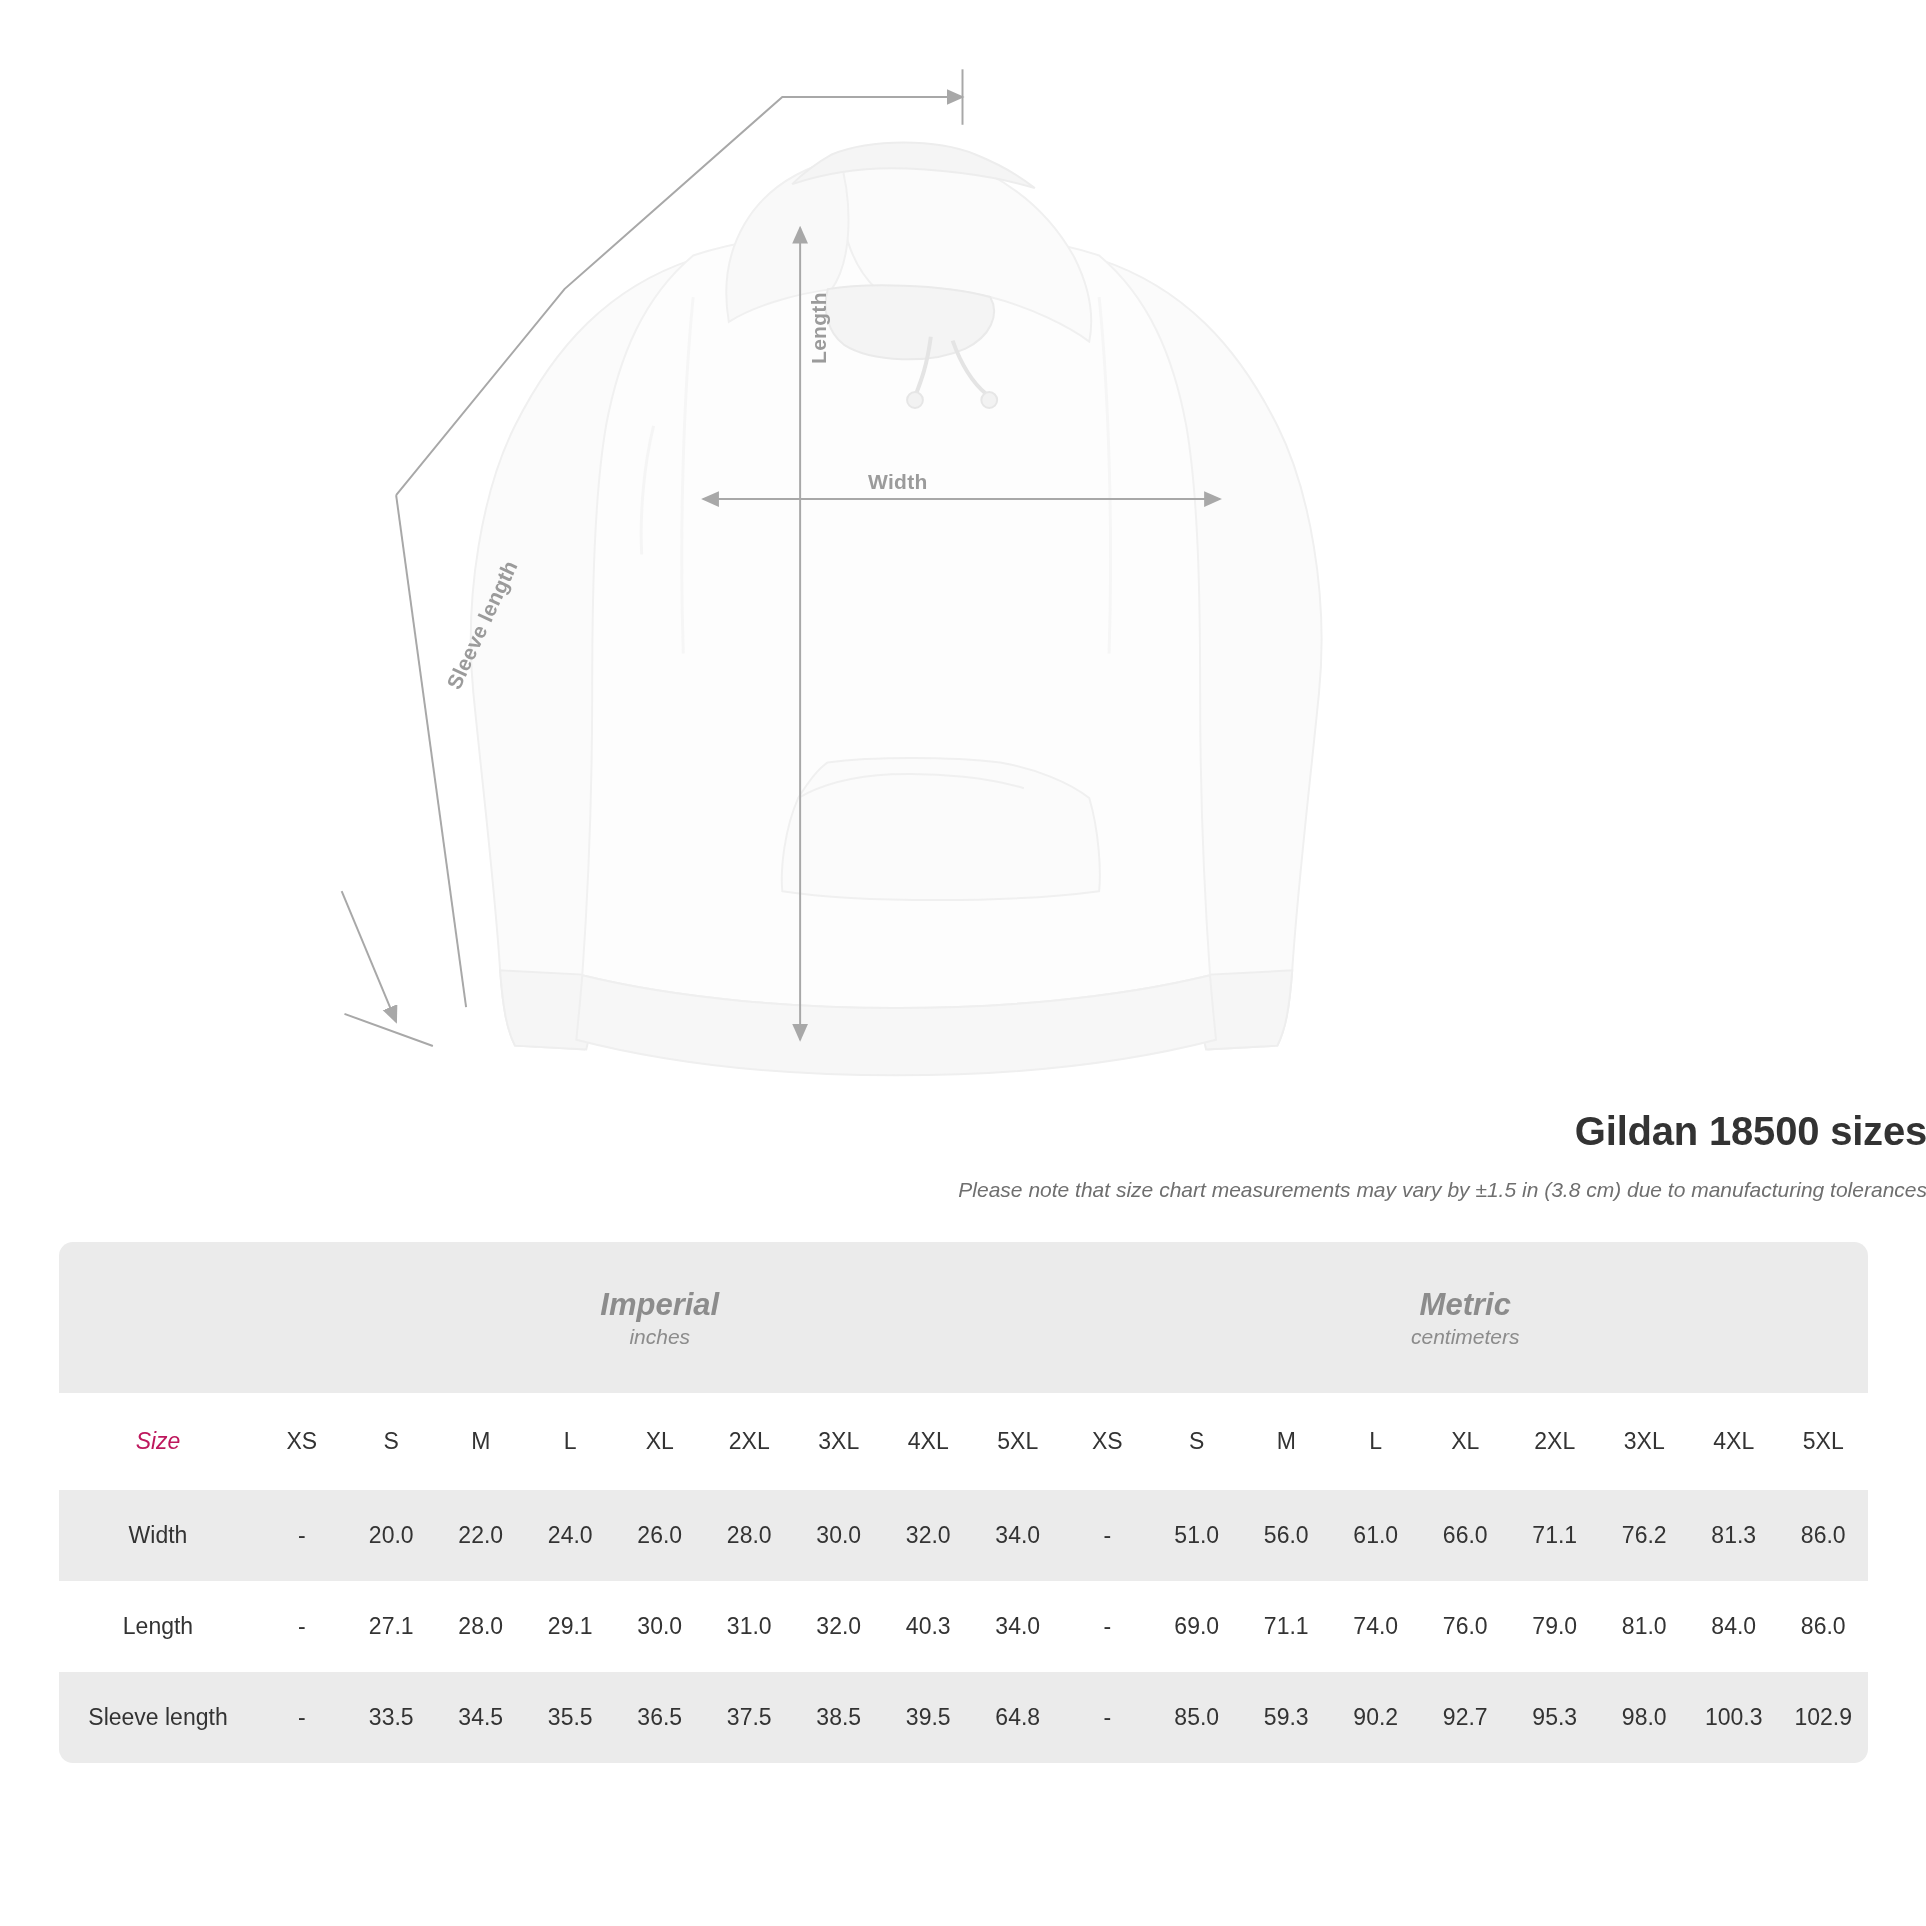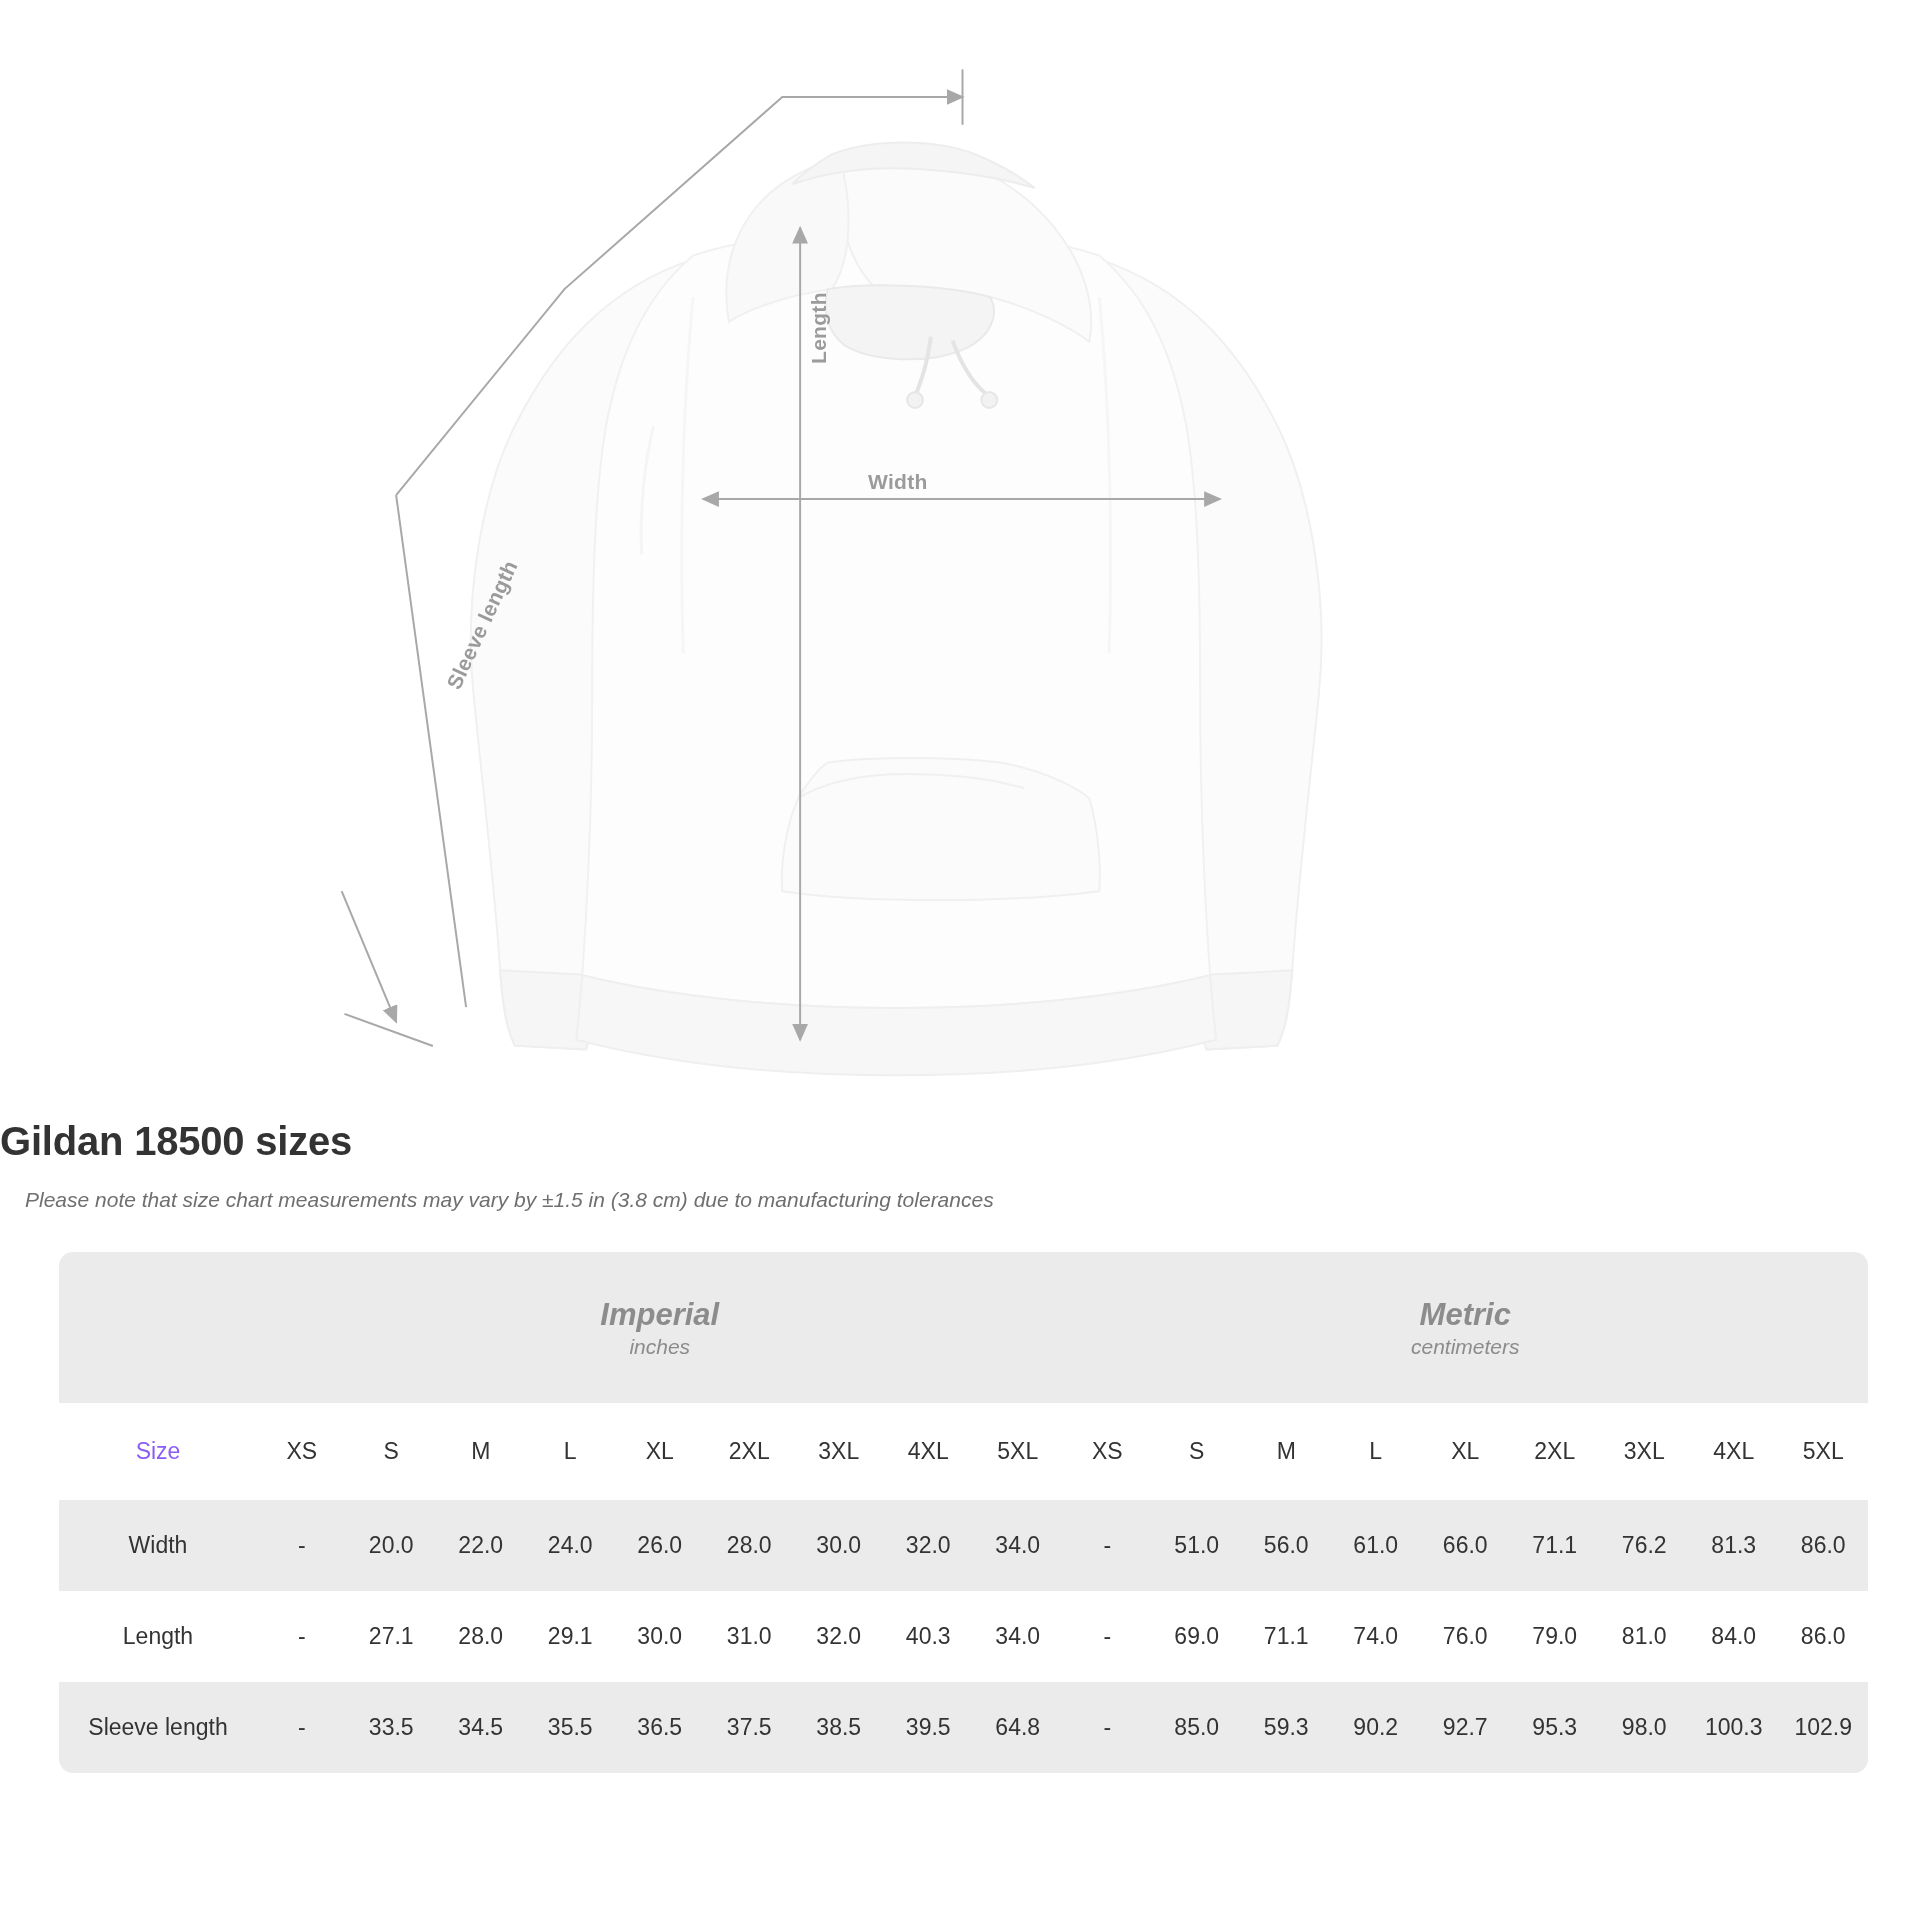--- a/index.html
+++ b/index.html
@@ -50,22 +50,22 @@
   }
   .lbl-sleeve {
     left: 442px;
     top: 683px;
     transform: rotate(-65deg);
     transform-origin: left top;
   }
 
   
   .title-block {
-    text-align: left;
-    margin-top: 10px;
+    text-align: right;
+    margin-top: 0;
   }
   .chart-title {
     font-size: 40px;
     font-weight: bold;
     color: #333333;
     margin: 0;
     letter-spacing: -0.2px;
   }
   .chart-note {
     font-size: 21px;
@@ -113,21 +113,22 @@
     margin-top: 0;
   }
   .size-head-row td {
     background: #ffffff;
     height: 97px;
     font-weight: bold;
     color: #5f5f5f;
     font-size: 25px;
   }
   .size-head-row td.rowlabel {
-    color: #8b5cf6;
+    color: #be185d;
+    font-style: italic;
   }
   .data-row td {
     height: 91px;
   }
   .row-shade td {
     background: #ebebeb;
   }
   .row-plain td {
     background: #ffffff;
   }

